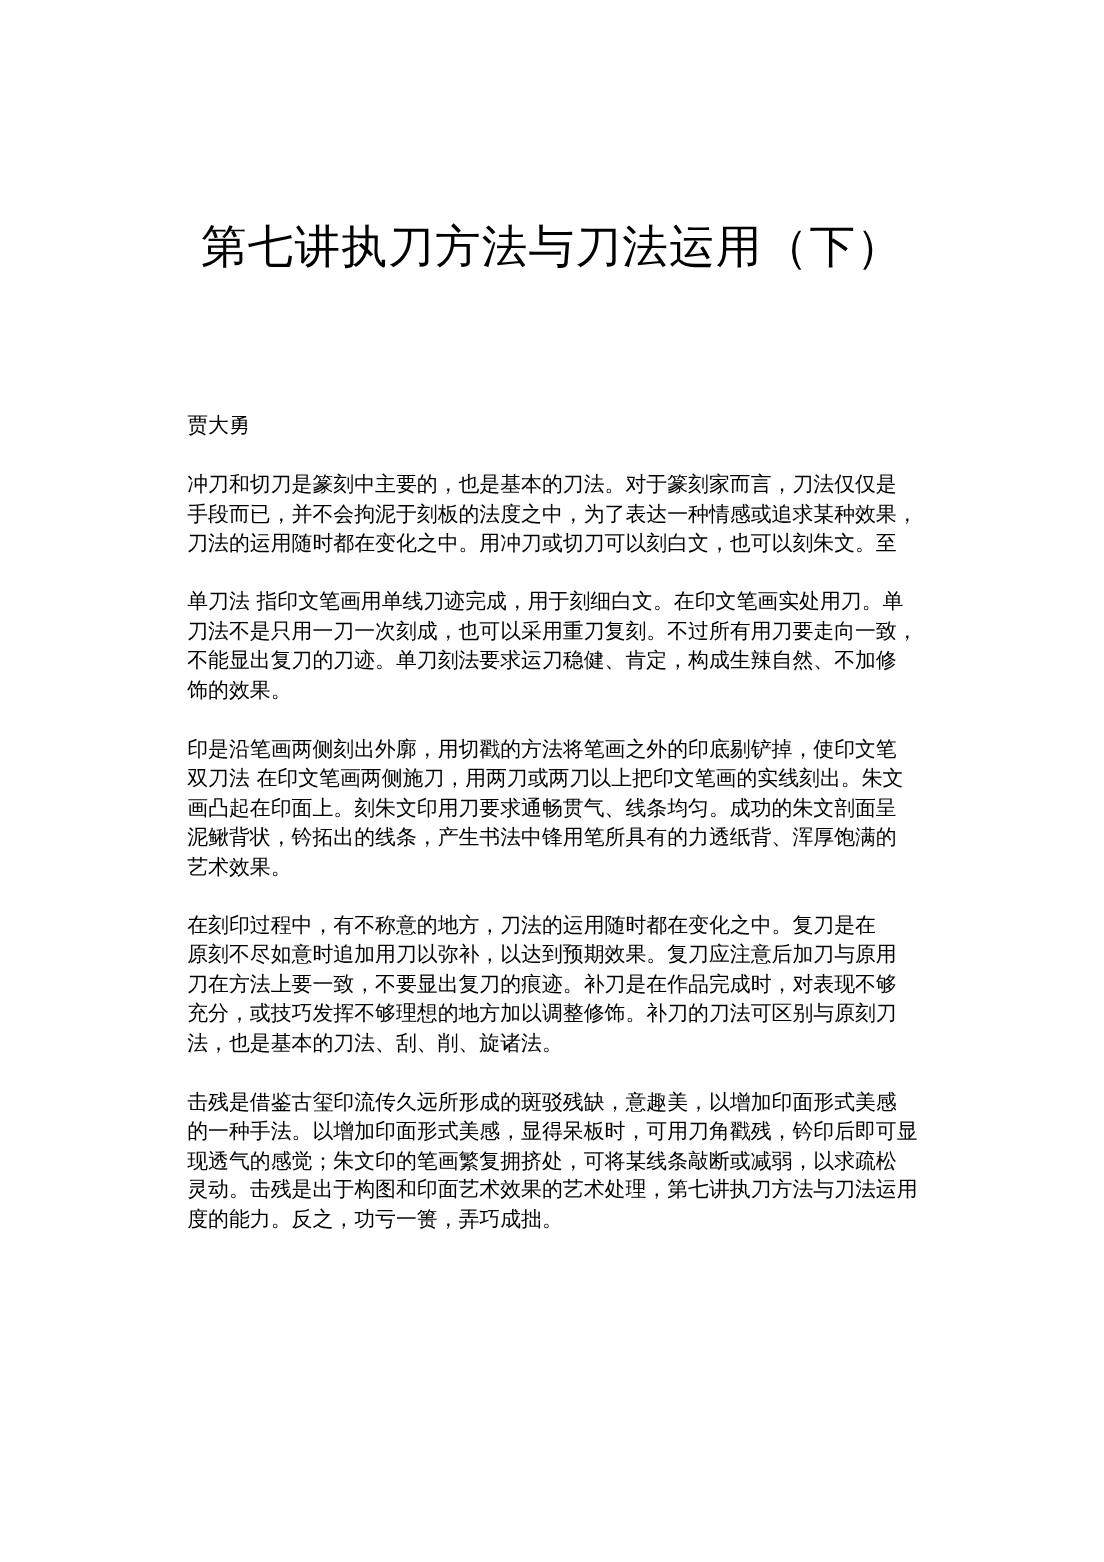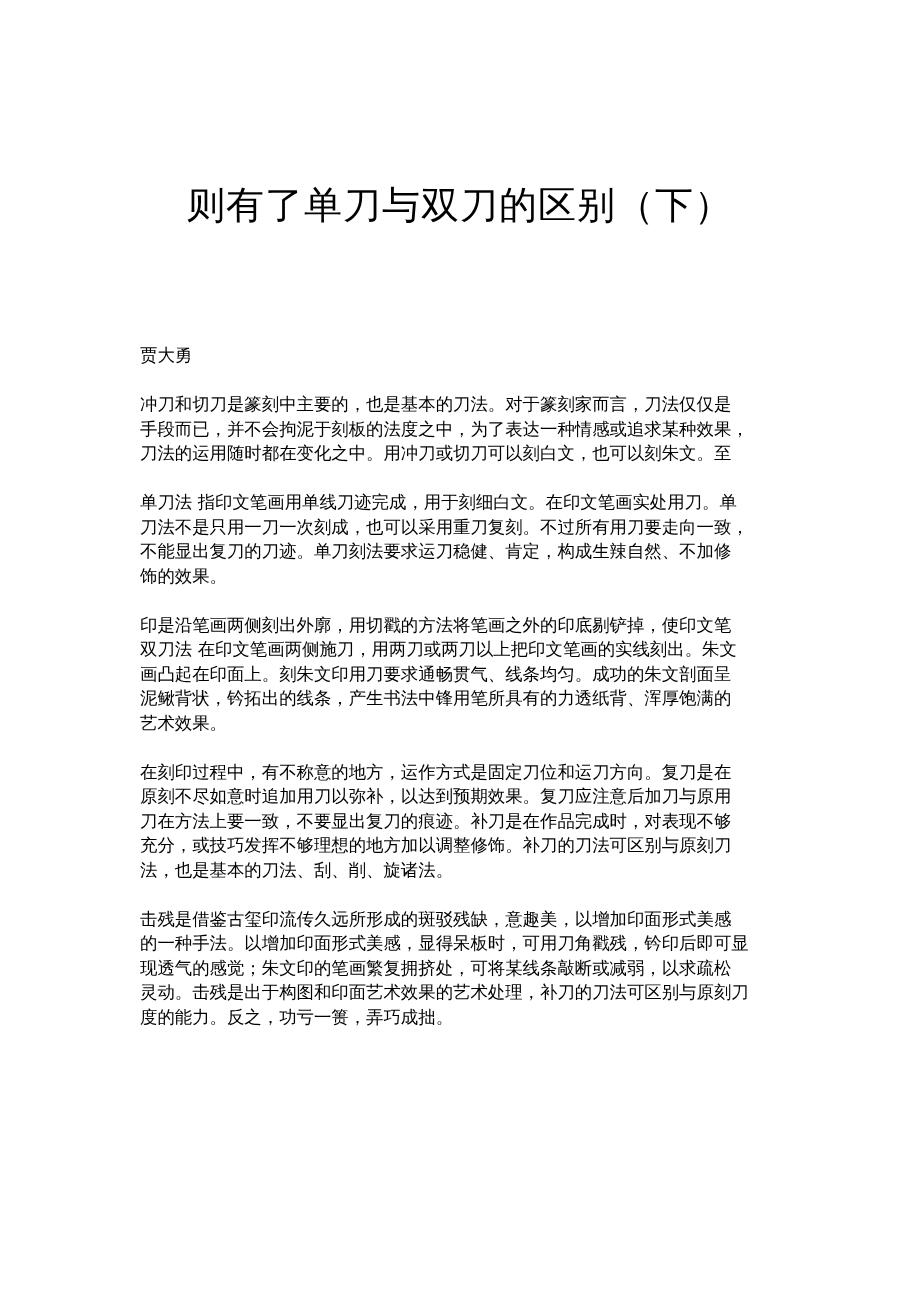--- a/index.html
+++ b/index.html
@@ -31,21 +31,21 @@
       text-align: center;
       font-family: "DejaVu Sans", "Liberation Sans", sans-serif;
       font-size: 38px;
       line-height: 50px;
       letter-spacing: 1px;
       margin: 0;
       font-weight: normal;
     }
     .body {
       position: absolute;
-      left: 140px;
+      left: 156px;
       top: 343px;
       width: 640px;
       font-size: 17.4px;
       line-height: 24.5px;
     }
     .author {
       margin: 0 0 24.5px 0;
       height: 24.5px;
     }
     .para {
@@ -54,21 +54,21 @@
     .line {
       display: block;
       white-space: nowrap;
       height: 24.5px;
     }
   </style>
 </head>
 <body>
 
 <div class="page">
-  <h1 class="title">则有了单刀与双刀的区别（下）</h1>
+  <h1 class="title">第七讲执刀方法与刀法运用（下）</h1>
 
   <div class="body">
     <div class="author">贾大勇</div>
 
     <div class="para">
       <span class="line">冲刀和切刀是篆刻中主要的，也是基本的刀法。对于篆刻家而言，刀法仅仅是</span>
       <span class="line">手段而已，并不会拘泥于刻板的法度之中，为了表达一种情感或追求某种效果，</span>
       <span class="line">刀法的运用随时都在变化之中。用冲刀或切刀可以刻白文，也可以刻朱文。至</span>
     </div>
 
@@ -82,28 +82,28 @@
     <div class="para">
       <span class="line">印是沿笔画两侧刻出外廓，用切戳的方法将笔画之外的印底剔铲掉，使印文笔</span>
       <span class="line">双刀法  在印文笔画两侧施刀，用两刀或两刀以上把印文笔画的实线刻出。朱文</span>
       <span class="line">画凸起在印面上。刻朱文印用刀要求通畅贯气、线条均匀。成功的朱文剖面呈</span>
       <span class="line">泥鳅背状，钤拓出的线条，产生书法中锋用笔所具有的力透纸背、浑厚饱满的</span>
       <span class="line">艺术效果。</span>
     </div>
 
 
     <div class="para">
-      <span class="line">在刻印过程中，有不称意的地方，运作方式是固定刀位和运刀方向。复刀是在</span>
+      <span class="line">在刻印过程中，有不称意的地方，刀法的运用随时都在变化之中。复刀是在</span>
       <span class="line">原刻不尽如意时追加用刀以弥补，以达到预期效果。复刀应注意后加刀与原用</span>
       <span class="line">刀在方法上要一致，不要显出复刀的痕迹。补刀是在作品完成时，对表现不够</span>
       <span class="line">充分，或技巧发挥不够理想的地方加以调整修饰。补刀的刀法可区别与原刻刀</span>
       <span class="line">法，也是基本的刀法、刮、削、旋诸法。</span>
     </div>
 
     <div class="para">
       <span class="line">击残是借鉴古玺印流传久远所形成的斑驳残缺，意趣美，以增加印面形式美感</span>
       <span class="line">的一种手法。以增加印面形式美感，显得呆板时，可用刀角戳残，钤印后即可显</span>
       <span class="line">现透气的感觉；朱文印的笔画繁复拥挤处，可将某线条敲断或减弱，以求疏松</span>
-      <span class="line">灵动。击残是出于构图和印面艺术效果的艺术处理，补刀的刀法可区别与原刻刀</span>
+      <span class="line">灵动。击残是出于构图和印面艺术效果的艺术处理，第七讲执刀方法与刀法运用</span>
       <span class="line">度的能力。反之，功亏一篑，弄巧成拙。</span>
     </div>
   </div>
 </div>
 
 </body></html>

